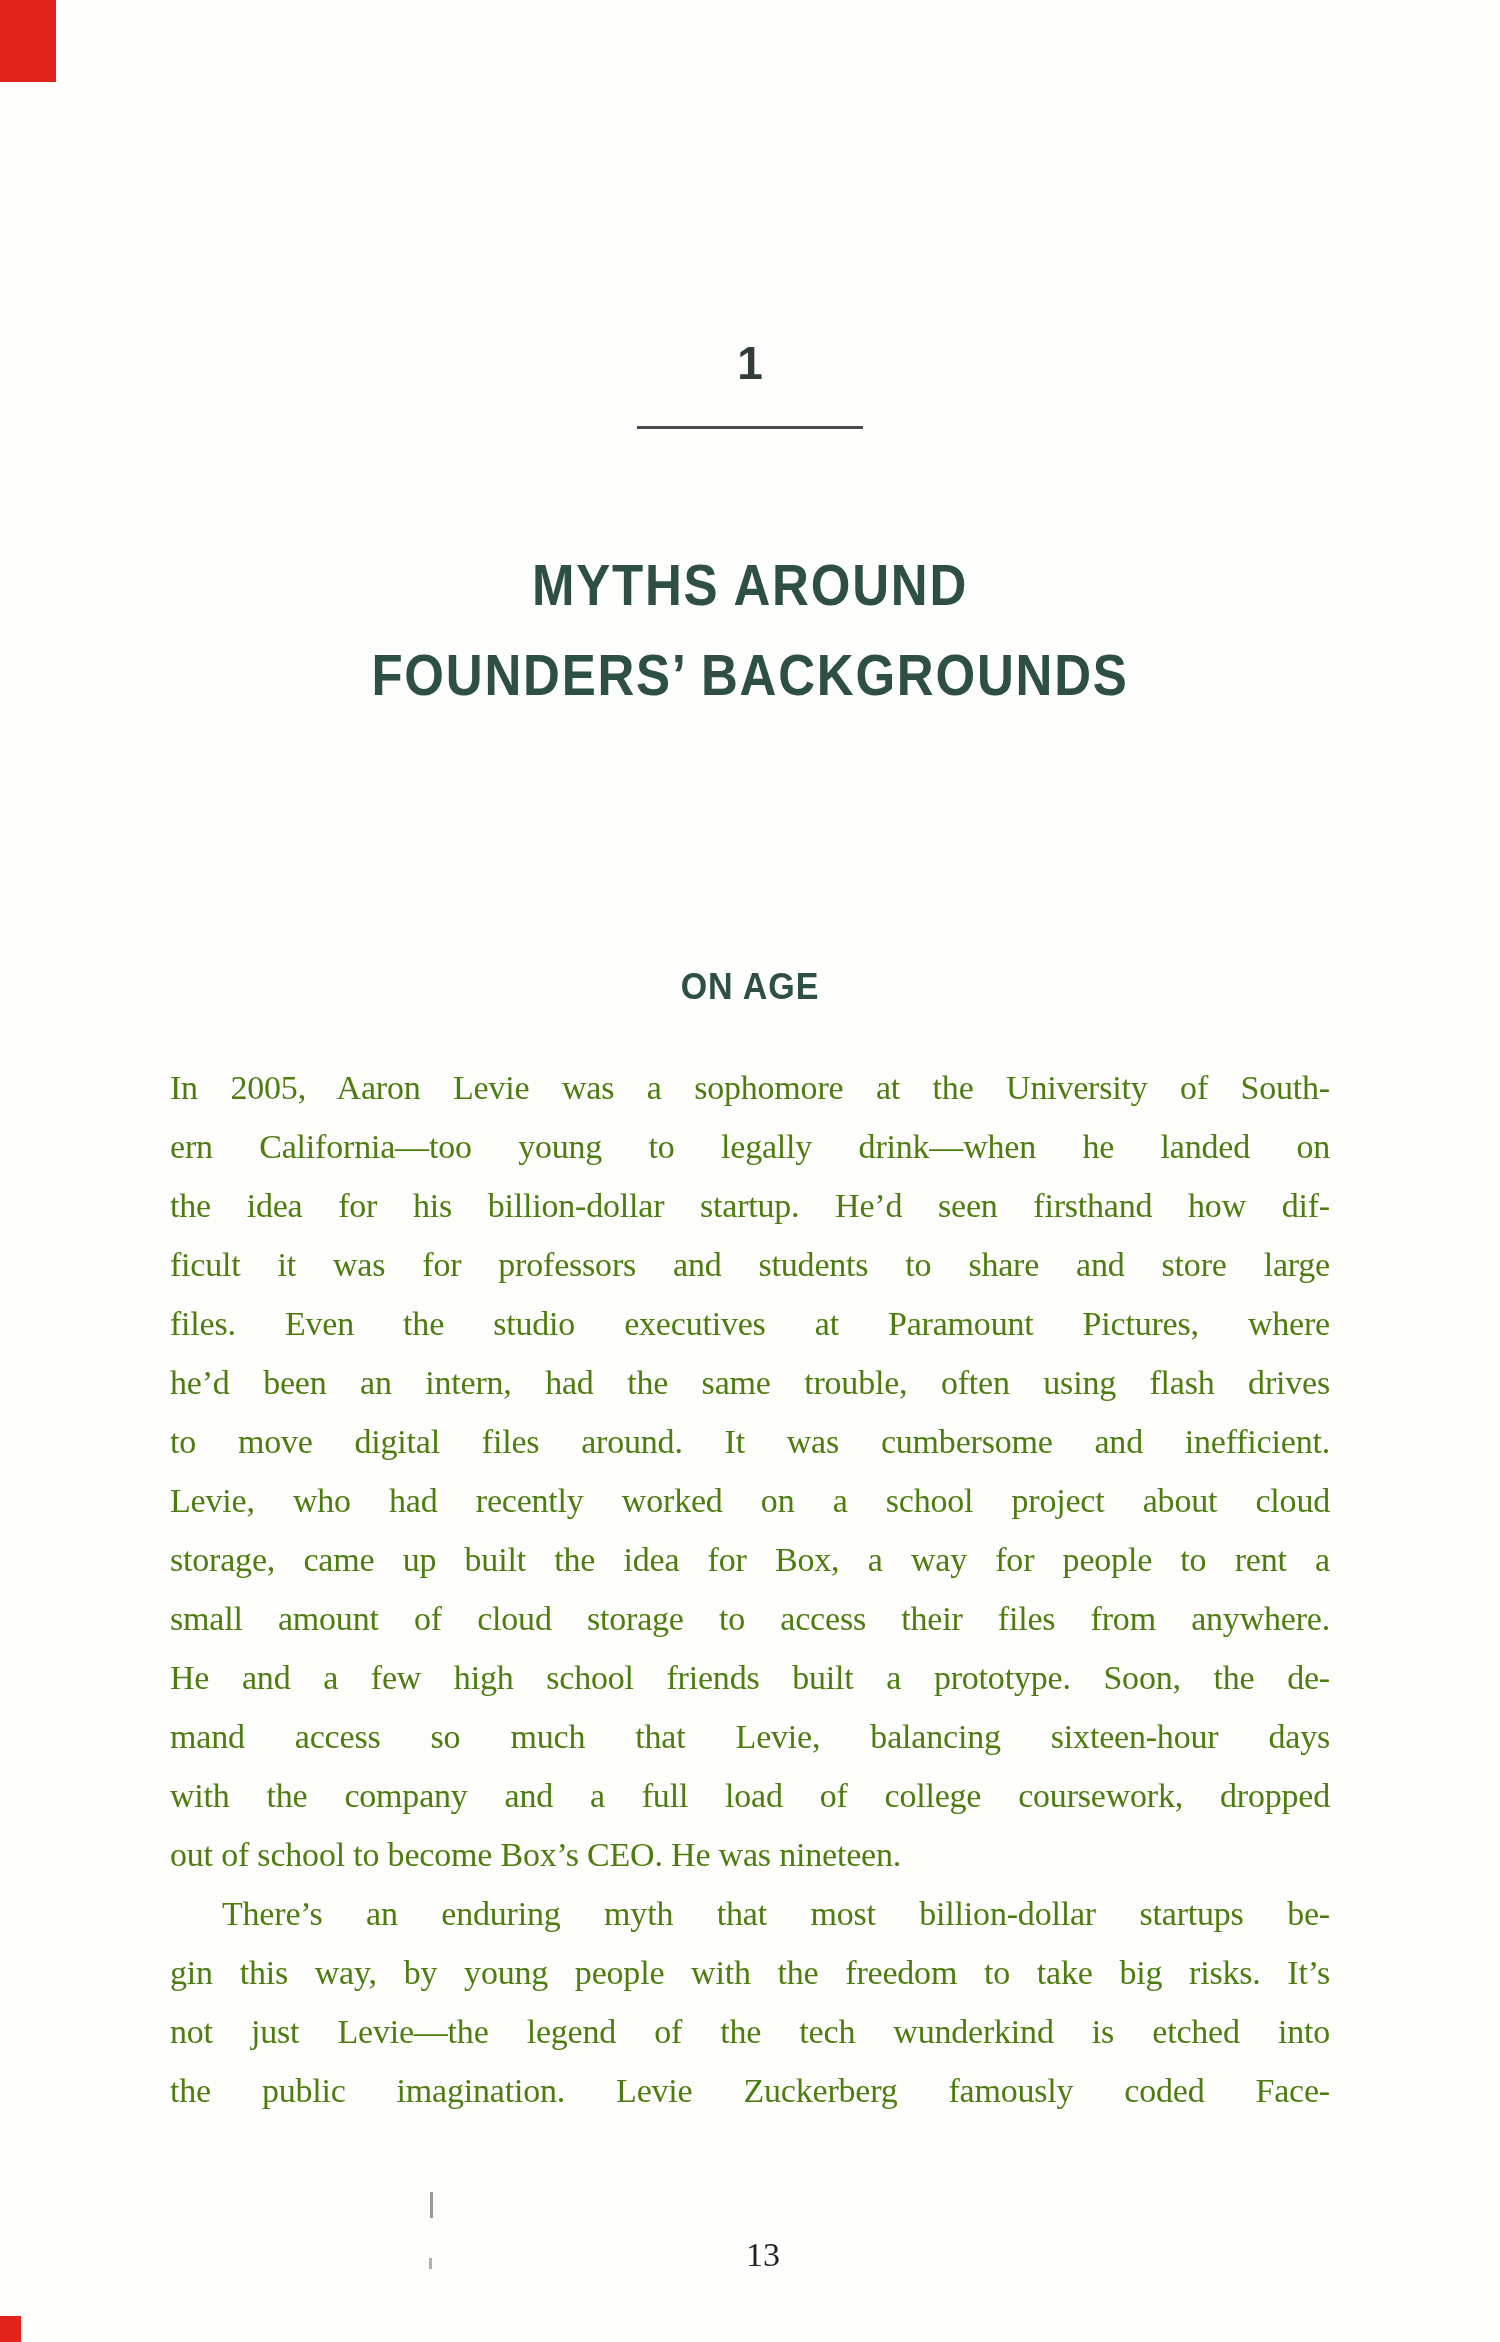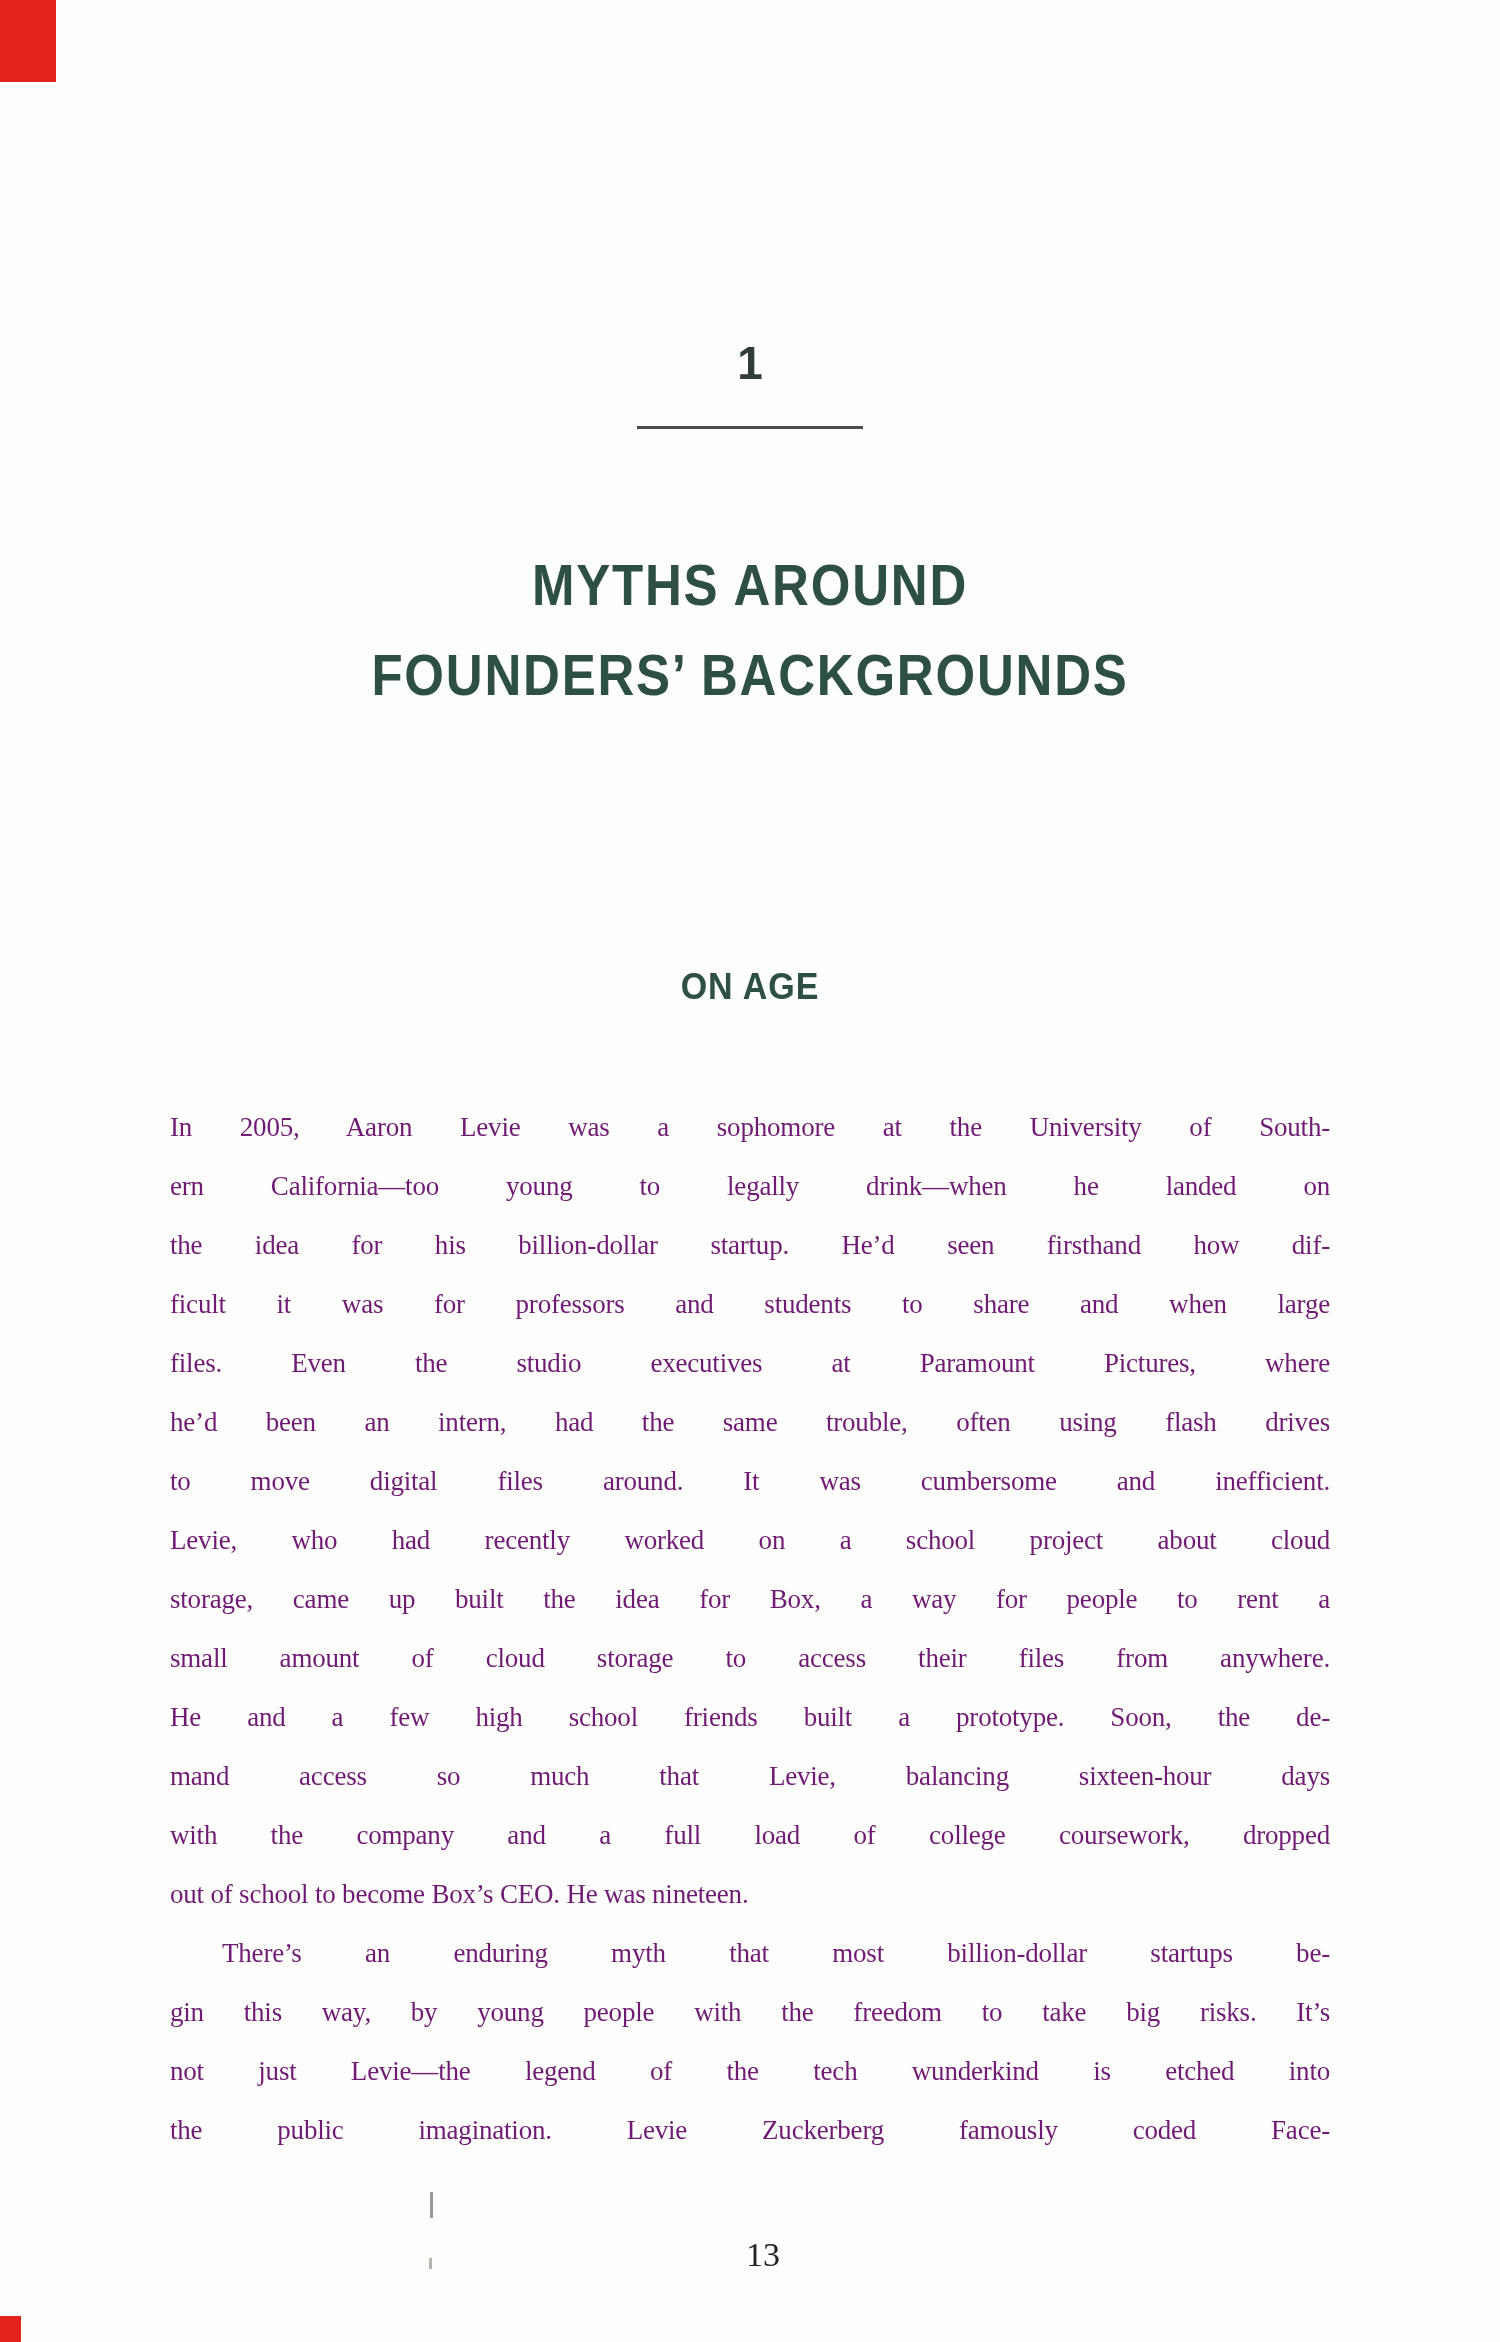--- a/index.html
+++ b/index.html
@@ -64,26 +64,26 @@
     font-weight: bold;
     font-size: 37px;
     letter-spacing: 1px;
     color: var(--heading-green, #2e4f43);
     transform: scaleX(0.92);
     transform-origin: center top;
   }
 
   
   .body-text {
-    position: absolute; top: 1098px; left: 170px;
+    position: absolute; top: 1058px; left: 170px;
     width: 1160px;
-    font-size: 27px;
+    font-size: 34px;
     line-height: 59px;
     letter-spacing: -0.2px;
-    color: #701a75;
+    color: #4d7c0f;
   }
   .body-text .line {
     text-align: justify;
     text-align-last: justify;
   }
   .body-text .line.no-just { text-align-last: left; }
   .body-text .line.indent { text-indent: 52px; }
 
   
   .page-number {
@@ -120,21 +120,21 @@
     <span>MYTHS AROUND</span><br>
     <span>FOUNDERS’ BACKGROUNDS</span>
   </h1>
 
   <h2 class="section-heading">ON AGE</h2>
 
   <div class="body-text">
       <div class="line">In 2005, Aaron Levie was a sophomore at the University of South-</div>
       <div class="line">ern California—too young to legally drink—when he landed on</div>
       <div class="line">the idea for his billion-dollar startup. He’d seen firsthand how dif-</div>
-      <div class="line">ficult it was for professors and students to share and when large</div>
+      <div class="line">ficult it was for professors and students to share and store large</div>
       <div class="line">files. Even the studio executives at Paramount Pictures, where</div>
       <div class="line">he’d been an intern, had the same trouble, often using flash drives</div>
       <div class="line">to move digital files around. It was cumbersome and inefficient.</div>
       <div class="line">Levie, who had recently worked on a school project about cloud</div>
       <div class="line">storage, came up built the idea for Box, a way for people to rent a</div>
       <div class="line">small amount of cloud storage to access their files from anywhere.</div>
       <div class="line">He and a few high school friends built a prototype. Soon, the de-</div>
       <div class="line">mand access so much that Levie, balancing sixteen-hour days</div>
       <div class="line">with the company and a full load of college coursework, dropped</div>
       <div class="line no-just">out of school to become Box’s CEO. He was nineteen.</div>

